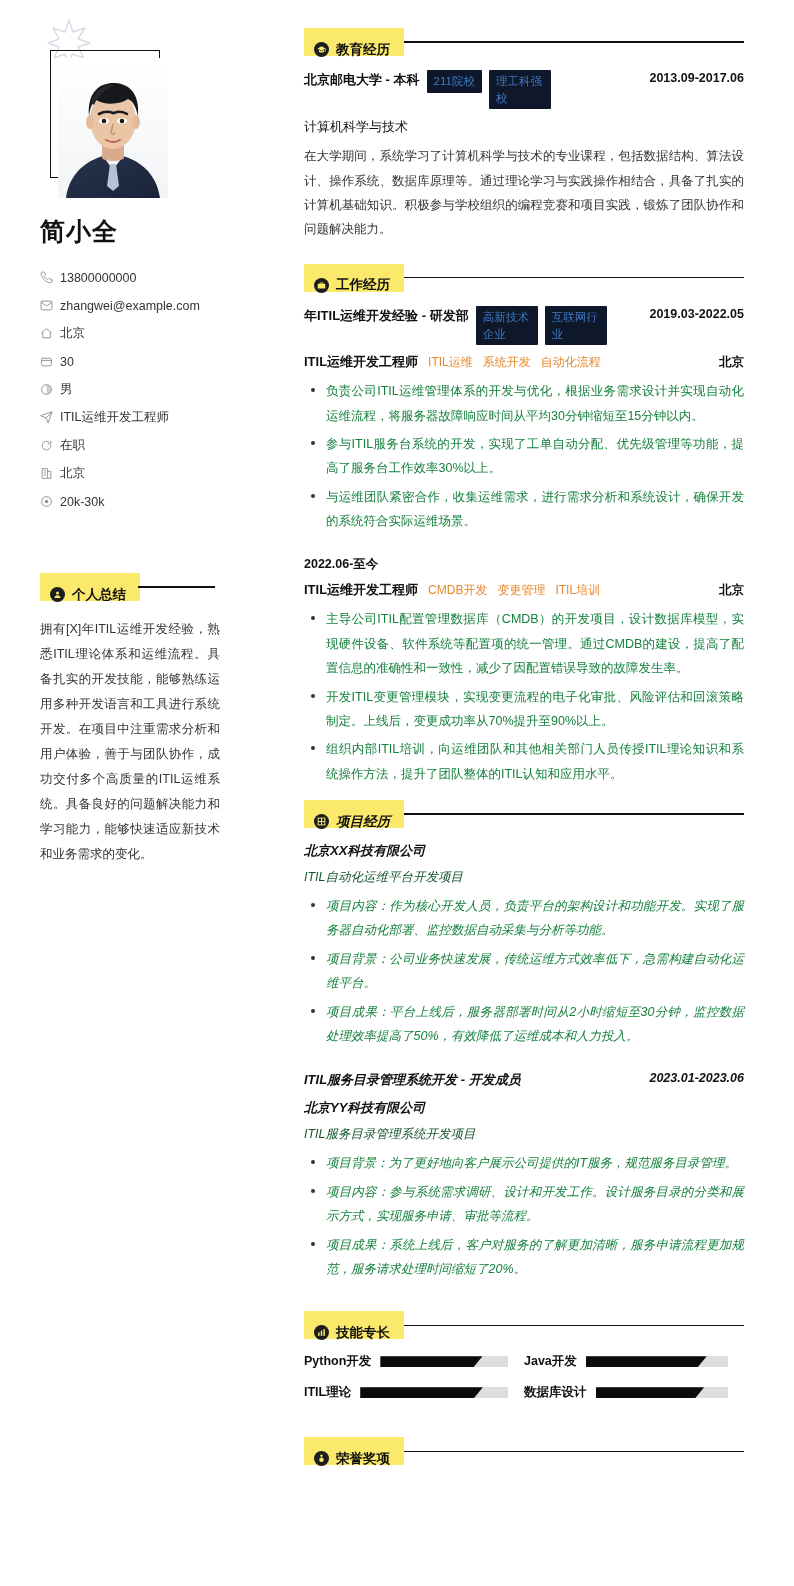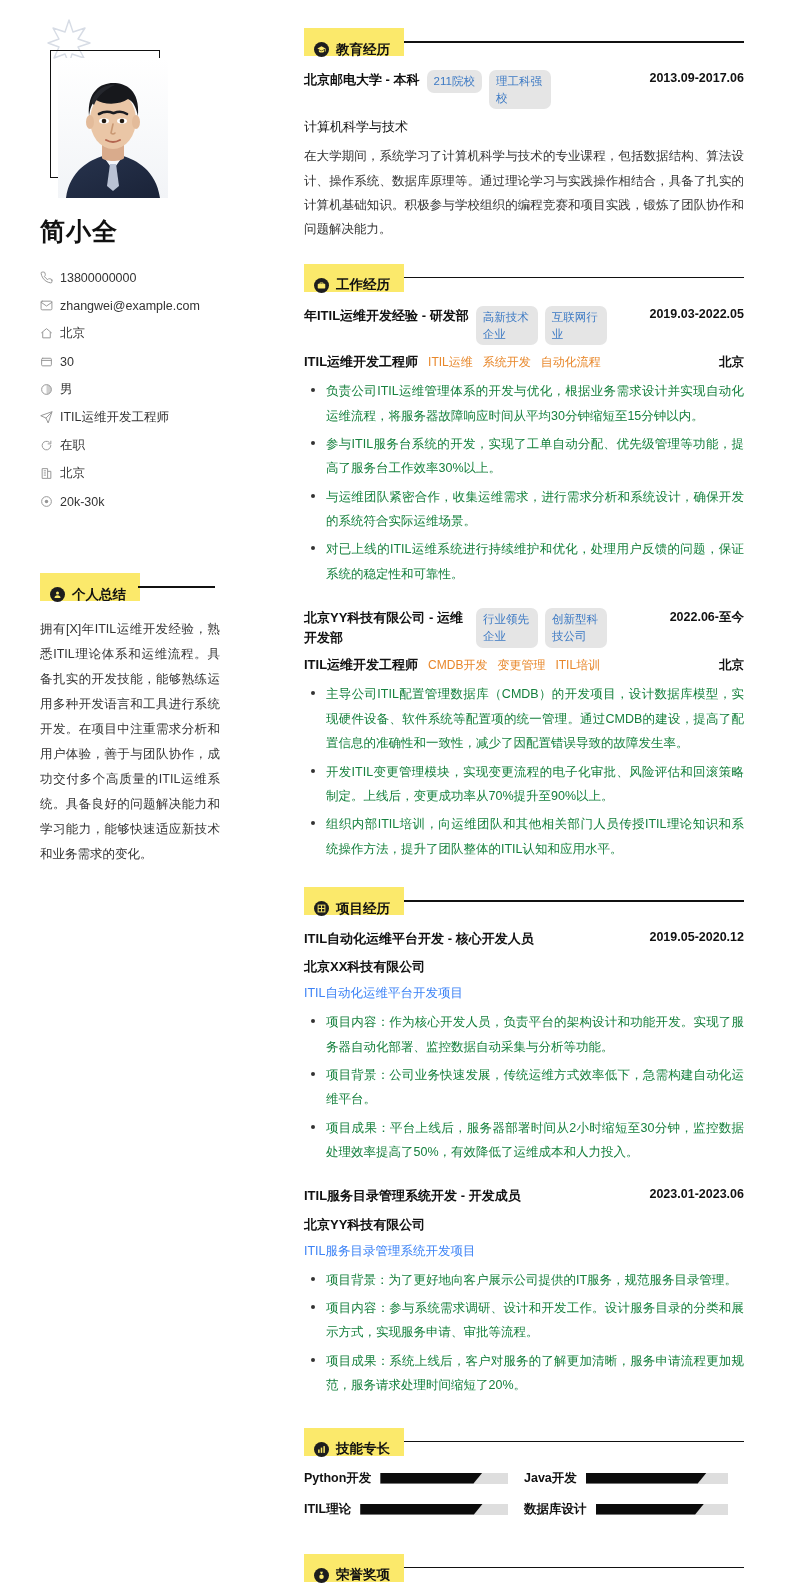--- a/index.html
+++ b/index.html
@@ -68,30 +68,30 @@
   .sec-head { display:flex; align-items:center; margin-bottom:14px; }
   .sec-head .hline { margin-left:0; }
 
   .entry { margin-bottom:14px; }
   .e-top { display:flex; align-items:flex-start; justify-content:space-between; gap:10px; }
   .e-left { display:flex; flex-wrap:wrap; align-items:flex-start; gap:7px; flex:1; min-width:0; }
   .e-title { font-size:13px; font-weight:bold; color:#111; line-height:1.55; max-width:165px; }
   .e-title.wide { max-width:none; }
   .e-date { font-size:12.5px; font-weight:bold; color:#111; white-space:nowrap; padding-top:1px; }
   .tag-blue {
-    background:#e5e5e5; color:#3D7AC4; font-size:11.5px; padding:3px 7px;
-    border-radius:7px; line-height:1.45; max-width:62px; box-sizing:border-box;
+    background:#0f172a; color:#3D7AC4; font-size:11.5px; padding:3px 7px;
+    border-radius:1px; line-height:1.45; max-width:62px; box-sizing:border-box;
   }
   .e-sub { display:flex; align-items:center; gap:10px; margin-top:8px; }
   .e-role { font-size:13px; font-weight:bold; color:#111; white-space:nowrap; }
   .tag-orange { color:#E8872A; font-size:12px; white-space:nowrap; }
   .e-city { margin-left:auto; font-size:12.5px; color:#111; font-weight:bold; }
   .e-major { font-size:13px; font-weight:normal; color:#111; margin-top:9px; }
   .e-company { font-size:13px; font-weight:bold; color:#111; margin-top:9px; }
-  .e-projname { font-size:12.5px; color:#3b82f6; margin-top:9px; }
+  .e-projname { font-size:12.5px; color:#14532d; margin-top:9px; }
 
   .para { font-size:12.5px; line-height:1.95; color:#333; margin-top:8px; text-align:justify; }
   ul.bullets { list-style:none; margin:8px 0 0 0; padding:0; }
   ul.bullets li {
     position:relative; padding-left:22px; font-size:12.5px; line-height:1.95;
     color:#15803d; margin-bottom:4px; text-align:justify;
   }
   ul.bullets li:before {
     content:""; position:absolute; left:7px; top:9px; width:4px; height:4px;
     background:#333; border-radius:50%;
@@ -99,21 +99,21 @@
 
   
   .skills-grid { display:flex; flex-wrap:wrap; margin-top:4px; }
   .skill { width:50%; display:flex; align-items:center; gap:9px; margin-bottom:14px; box-sizing:border-box; padding-right:16px; }
   .skill-name { font-size:12.5px; font-weight:bold; color:#111; white-space:nowrap; }
   .bar { position:relative; flex:1; height:11px; background:#DEDEDE; min-width:60px; }
   .bar-fill { position:absolute; left:0; top:0; height:11px; background:#0B0B0B;
     clip-path:polygon(0 0, 100% 0, calc(100% - 9px) 100%, 0 100%); }
 
   .mt22 { margin-top:22px; }
-  .mt26 { margin-top:26px; }
+  .mt26 { margin-top:14px;font-style:italic; }
   .mt30 { margin-top:30px; }
 </style>
 </head>
 <body>
 
 <div class="page">
 
   <aside class="left">
 
     <div class="photo-wrap">
@@ -322,31 +322,25 @@
           <span class="e-role">ITIL运维开发工程师</span>
           <span class="tag-orange">ITIL运维</span>
           <span class="tag-orange">系统开发</span>
           <span class="tag-orange">自动化流程</span>
           <span class="e-city">北京</span>
         </div>
         <ul class="bullets">
           <li>负责公司ITIL运维管理体系的开发与优化，根据业务需求设计并实现自动化运维流程，将服务器故障响应时间从平均30分钟缩短至15分钟以内。</li>
           <li>参与ITIL服务台系统的开发，实现了工单自动分配、优先级管理等功能，提高了服务台工作效率30%以上。</li>
           <li>与运维团队紧密合作，收集运维需求，进行需求分析和系统设计，确保开发的系统符合实际运维场景。</li>
-          <li>对已上线的ITIL运维系统进行持续维护和优化，处理用户反馈的问题，保证系统的稳定性和可靠性。</li>
         </ul>
       </div>
 
       <div class="entry mt22">
         <div class="e-top">
-          <div class="e-left">
-            <span class="e-title">北京YY科技有限公司 - 运维开发部</span>
-            <span class="tag-blue">行业领先企业</span>
-            <span class="tag-blue">创新型科技公司</span>
-          </div>
           <span class="e-date">2022.06-至今</span>
         </div>
         <div class="e-sub">
           <span class="e-role">ITIL运维开发工程师</span>
           <span class="tag-orange">CMDB开发</span>
           <span class="tag-orange">变更管理</span>
           <span class="tag-orange">ITIL培训</span>
           <span class="e-city">北京</span>
         </div>
         <ul class="bullets">
@@ -365,24 +359,20 @@
                 <rect x="3" y="3" width="18" height="18"></rect>
                 <path d="M12 3v18M3 12h18"></path>
               </svg>
           </span>
           <span class="bt">项目经历</span>
         </span>
         <span class="hline"></span>
       </div>
 
       <div class="entry">
-        <div class="e-top">
-          <span class="e-title wide">ITIL自动化运维平台开发 - 核心开发人员</span>
-          <span class="e-date">2019.05-2020.12</span>
-        </div>
         <div class="e-company">北京XX科技有限公司</div>
         <div class="e-projname">ITIL自动化运维平台开发项目</div>
         <ul class="bullets">
           <li>项目内容：作为核心开发人员，负责平台的架构设计和功能开发。实现了服务器自动化部署、监控数据自动采集与分析等功能。</li>
           <li>项目背景：公司业务快速发展，传统运维方式效率低下，急需构建自动化运维平台。</li>
           <li>项目成果：平台上线后，服务器部署时间从2小时缩短至30分钟，监控数据处理效率提高了50%，有效降低了运维成本和人力投入。</li>
         </ul>
       </div>
 
       <div class="entry mt22">

